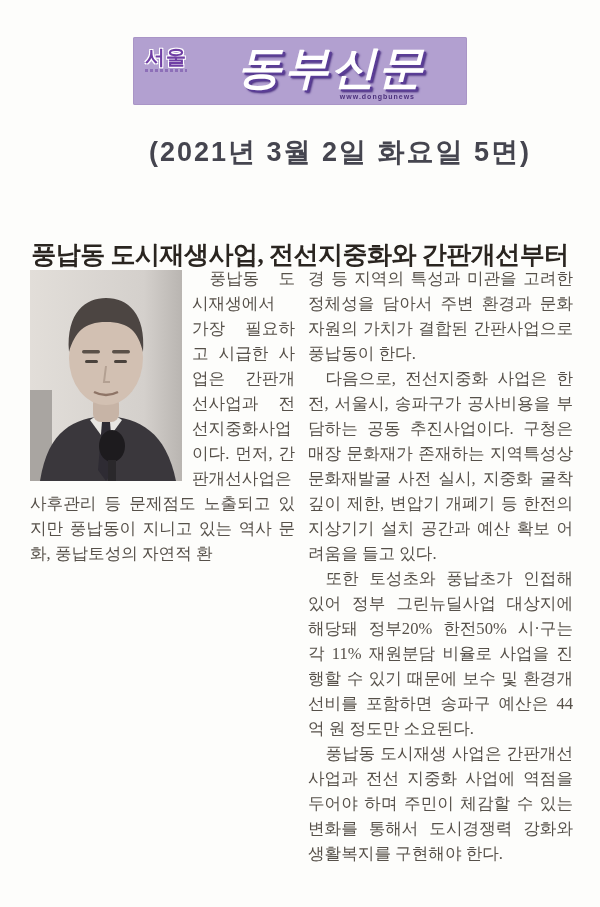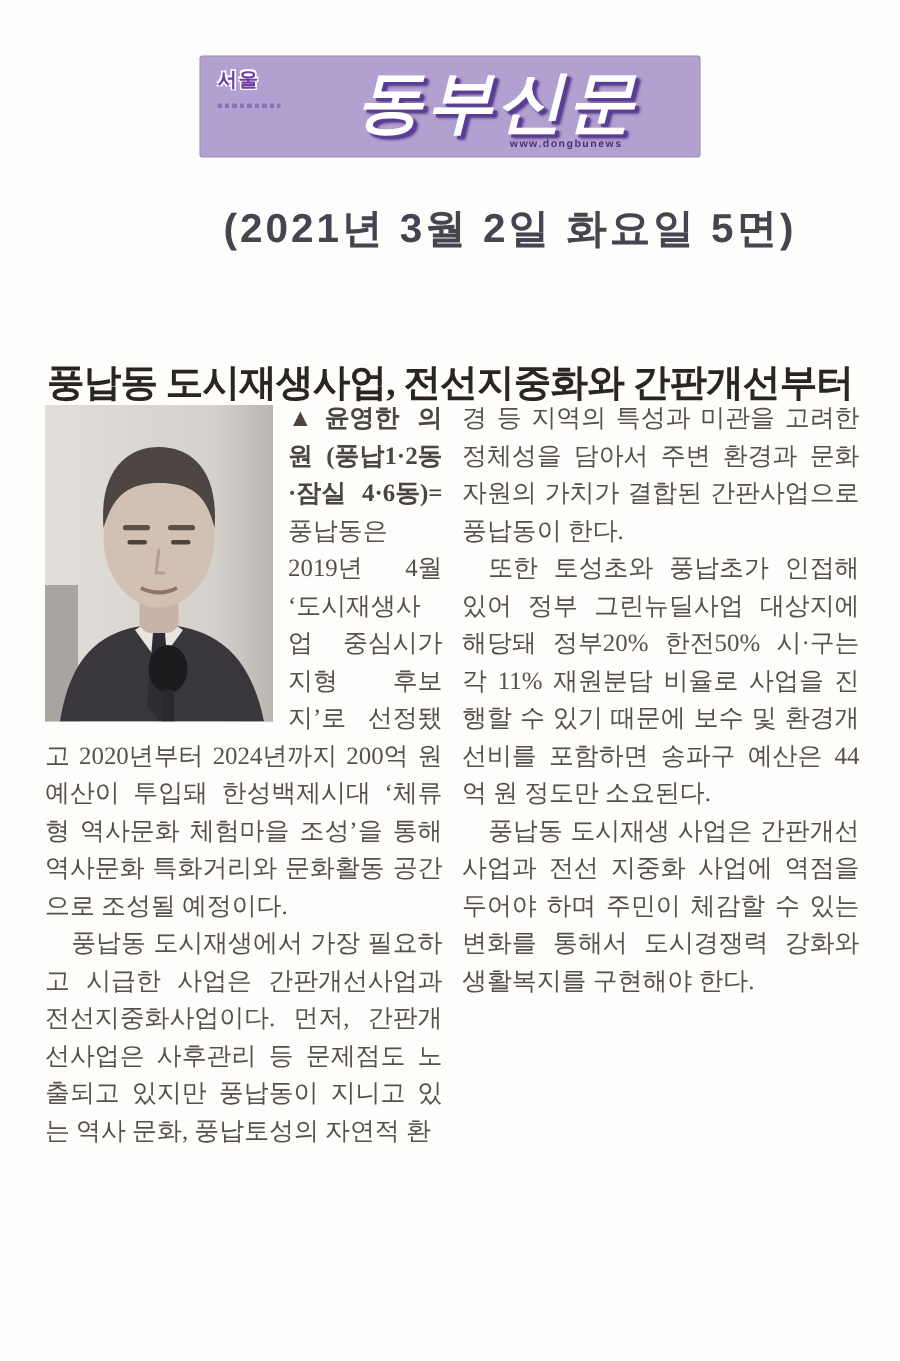--- a/index.html
+++ b/index.html
@@ -22,21 +22,21 @@
     width: 334px; height: 68px;
     background: #b2a0d0;
     border-radius: 2px;
     box-shadow: 0 0 0 1px #a995c6 inset;
   }
   .masthead-region {
     position: absolute;
     left: 12px; top: 7px;
     font-family: "Liberation Sans", "DejaVu Sans", sans-serif;
     font-weight: 800;
-    font-size: 13px;
+    font-size: 20px;
     color: #703fa5;
     text-shadow: 1px 1px 0 #ffffff, -1px -1px 0 #ffffff, 1px -1px 0 #ffffff, -1px 1px 0 #ffffff;
     letter-spacing: 1px;
   }
   .masthead-region-rule {
     position: absolute;
     left: 12px; top: 32px;
     width: 42px; height: 3px;
     background: repeating-linear-gradient(90deg,#8d6fb8 0 3px,#b2a0d0 3px 5px);
   }
@@ -171,25 +171,25 @@
           <rect x="84" y="90" width="13" height="3" rx="1.5" fill="#4a423c"></rect>
 
           <path d="M76,96 L74,112 L80,112" fill="none" stroke="#b3a092" stroke-width="2"></path>
           <path d="M64,122 Q76,128 88,122" fill="none" stroke="#8e7466" stroke-width="2.5"></path>
 
           <ellipse cx="82" cy="176" rx="13" ry="16" fill="#1d1b1e"></ellipse>
           <rect x="78" y="190" width="8" height="21" fill="#2a282b"></rect>
         </svg>
       </div>
 
-      <p class="lead"><span class="bold">▲윤영한 의원 (풍납1·2동·잠실 4·6동)= </span><span>풍납동은 2019년 4월 ‘도시재생사업 중심시가지형 후보지’로 선정됐고 2020년부터 2024년까지 200억 원 예산이 투입돼 한성백제시대 ‘체류형 역사문화 체험마을 조성’을 통해 역사문화 특화거리와 문화활동 공간으로 조성될 예정이다.</span></p>
 
       <p class="indent">풍납동 도시재생에서 가장 필요하고 시급한 사업은 간판개선사업과 전선지중화사업이다. 먼저, 간판개선사업은 사후관리 등 문제점도 노출되고 있지만 풍납동이 지니고 있는 역사 문화, 풍납토성의 자연적 환</p>
     </div>
 
     <div class="col col-right">
       <p>경 등 지역의 특성과 미관을 고려한 정체성을 담아서 주변 환경과 문화자원의 가치가 결합된 간판사업으로 풍납동이 한다.</p>
+      <p class="indent">다음으로, 전선지중화 사업은 한전, 서울시, 송파구가 공사비용을 부담하는 공동 추진사업이다. 구청은 매장 문화재가 존재하는 지역특성상 문화재발굴 사전 실시, 지중화 굴착 깊이 제한, 변압기 개폐기 등 한전의 지상기기 설치 공간과 예산 확보 어려움을 들고 있다.</p>
       <p class="indent">또한 토성초와 풍납초가 인접해 있어 정부 그린뉴딜사업 대상지에 해당돼 정부20% 한전50% 시·구는 각 11% 재원분담 비율로 사업을 진행할 수 있기 때문에 보수 및 환경개선비를 포함하면 송파구 예산은 44억 원 정도만 소요된다.</p>
       <p class="indent">풍납동 도시재생 사업은 간판개선사업과 전선 지중화 사업에 역점을 두어야 하며 주민이 체감할 수 있는 변화를 통해서 도시경쟁력 강화와 생활복지를 구현해야 한다.</p>
     </div>
 
   </div>
 </div>
 
 </body></html>

